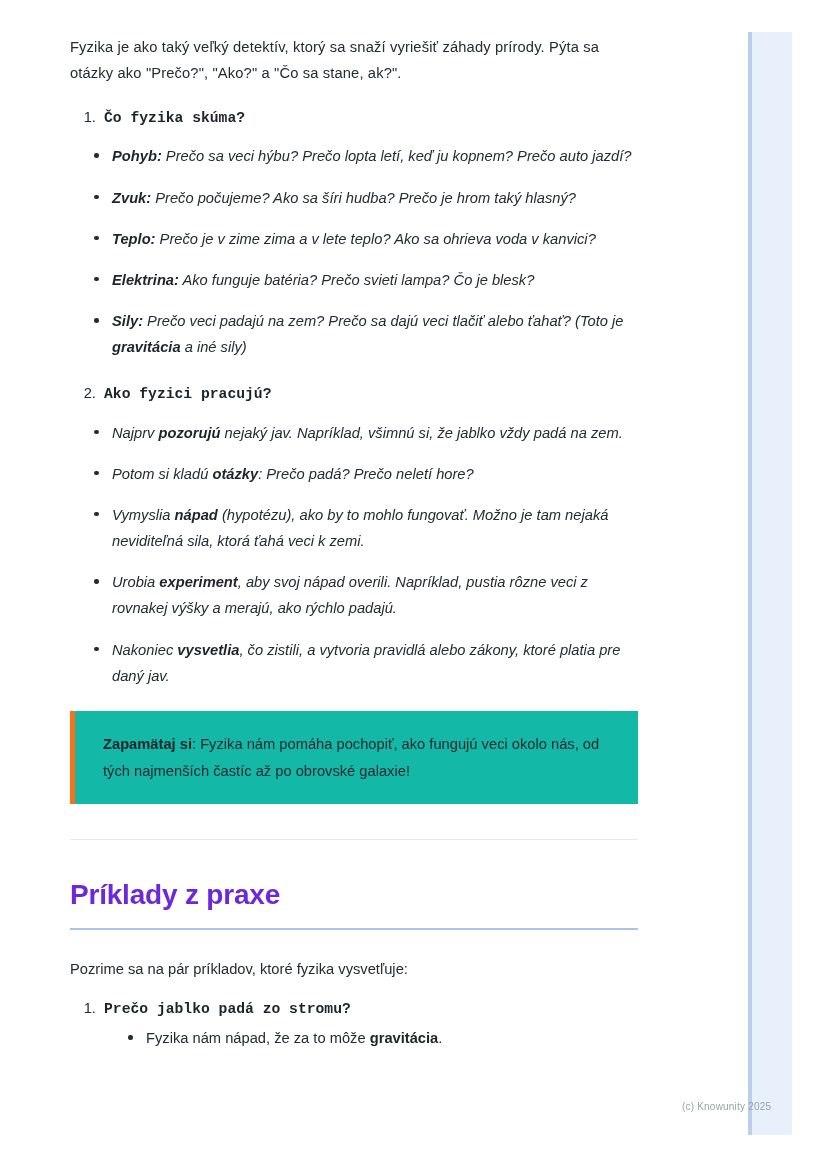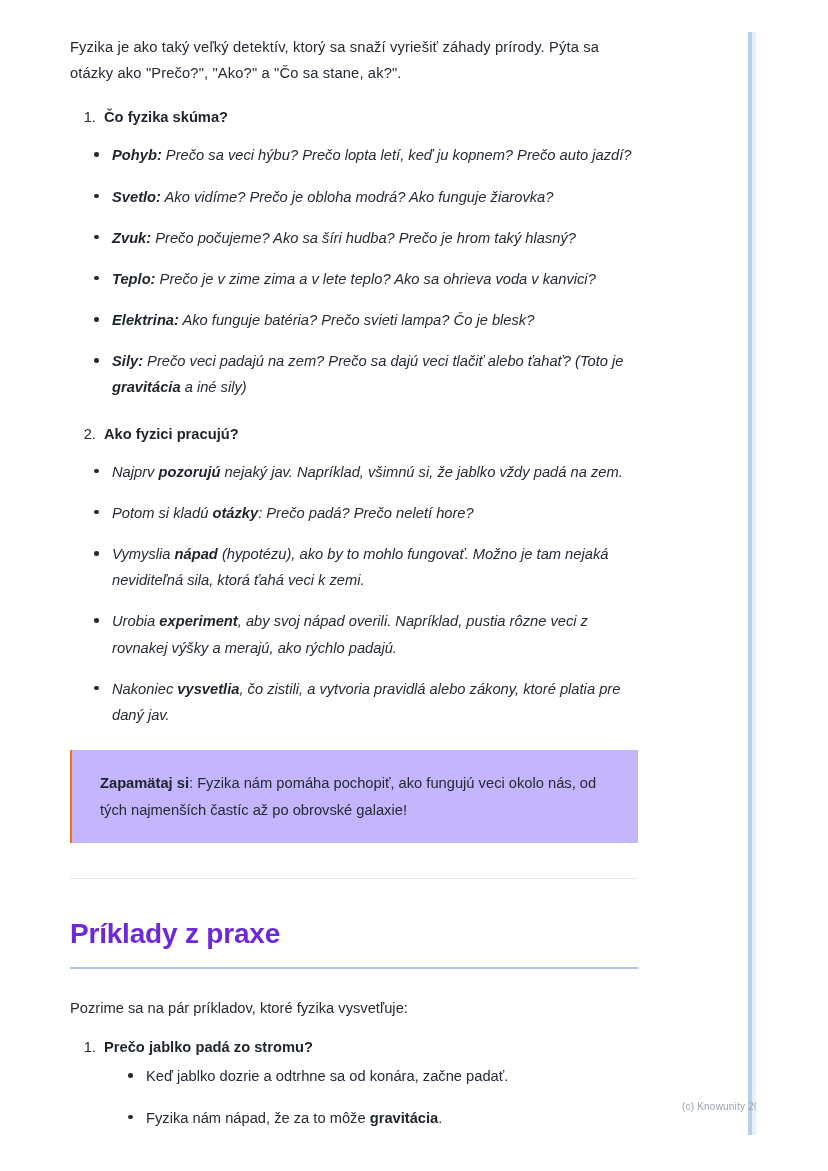--- a/index.html
+++ b/index.html
@@ -8,21 +8,21 @@
     padding: 0;
     background: #ffffff;
   }
   body {
     font-family: "Liberation Sans", "DejaVu Sans", sans-serif;
     color: #242b33;
     -webkit-font-smoothing: antialiased;
   }
   .page {
     position: relative;
-    width: 756px;
+    width: 828px;
     height: 1171px;
     background: #ffffff;
     overflow: hidden;
   }
 
   
   .side-band {
     position: absolute;
     left: 748px;
     top: 32px;
@@ -66,20 +66,21 @@
     line-height: 1.78;
   }
   ol.numlist > li::marker {
     font-weight: 400;
     color: #242b33;
   }
   .num-head {
     font-weight: 700;
     font-size: 14.7px;
     color: #1d242c;
+    font-family: Liberation Mono, monospace;
   }
 
   ul.bullets {
     margin: 12px 0 20px 0;
     padding: 0 0 0 24px;
     list-style: none;
     font-style: italic;
   }
   ul.bullets > li {
     position: relative;
@@ -99,22 +100,22 @@
     height: 4.5px;
     border-radius: 50%;
     background: #242b33;
   }
 
   b, strong { font-weight: 700; color: #1d242c; }
 
   .callout {
     position: relative;
     margin: 22px 0 0 0;
-    background: #c4b5fd;
-    border-left: 2px solid #f97316;
+    background: #14b8a6;
+    border-left: 5px solid #f97316;
     padding: 20px 26px 20px 28px;
     box-sizing: border-box;
   }
   .callout p {
     margin: 0;
     font-size: 14.7px;
     line-height: 1.82;
     color: #242b33;
   }
 
@@ -207,23 +208,20 @@
       <li>
         <span class="num-head">Čo fyzika skúma?</span>
       </li>
     </ol>
 
     <ul class="bullets">
       <li>
         <b>Pohyb:</b><span> Prečo sa veci hýbu? Prečo lopta letí, keď ju kopnem? Prečo auto jazdí?</span>
       </li>
       <li>
-        <b>Svetlo:</b><span> Ako vidíme? Prečo je obloha modrá? Ako funguje žiarovka?</span>
-      </li>
-      <li>
         <b>Zvuk:</b><span> Prečo počujeme? Ako sa šíri hudba? Prečo je hrom taký hlasný?</span>
       </li>
       <li>
         <b>Teplo:</b><span> Prečo je v zime zima a v lete teplo? Ako sa ohrieva voda v kanvici?</span>
       </li>
       <li>
         <b>Elektrina:</b><span> Ako funguje batéria? Prečo svieti lampa? Čo je blesk?</span>
       </li>
       <li>
         <b>Sily:</b><span> Prečo veci padajú na zem? Prečo sa dajú veci tlačiť alebo ťahať? (Toto je </span><b>gravitácia</b><span> a iné sily)</span>
@@ -262,23 +260,20 @@
 
     <h2 class="section-title">Príklady z praxe</h2>
     <div class="title-rule"></div>
 
     <p class="lead">Pozrime sa na pár príkladov, ktoré fyzika vysvetľuje:</p>
 
     <ol class="examples" start="1">
       <li>
         <span class="num-head">Prečo jablko padá zo stromu?</span>
         <ul class="sub">
-          <li>
-            <span>Keď jablko dozrie a odtrhne sa od konára, začne padať.</span>
-          </li>
           <li>
             <span>Fyzika nám nápad, že za to môže </span><b>gravitácia</b><span>.</span>
           </li>
         </ul>
       </li>
     </ol>
 
   </div>
 
   <div class="watermark">(c) Knowunity 2025</div>

